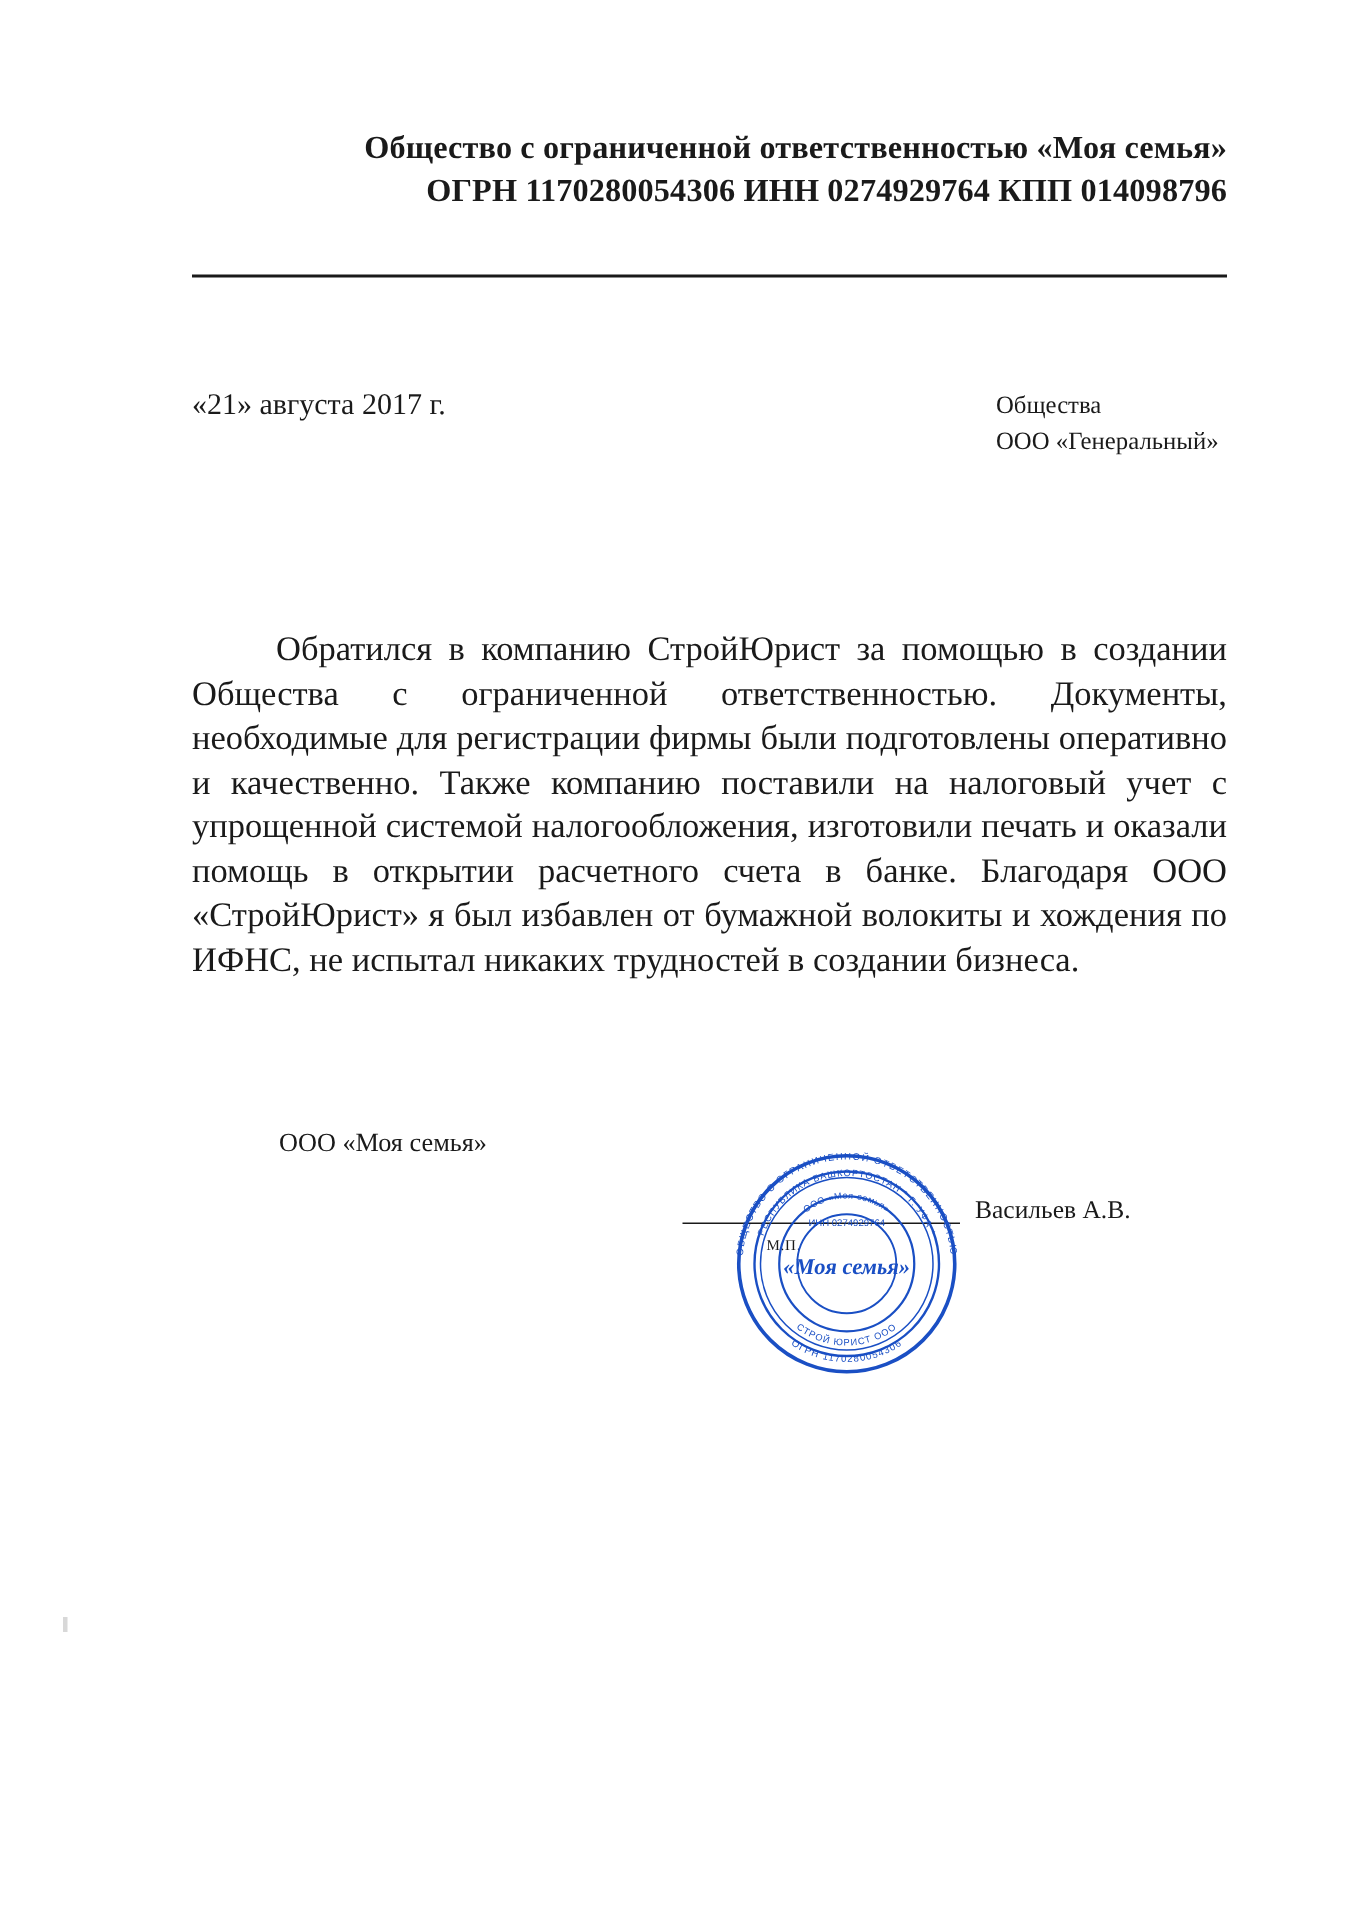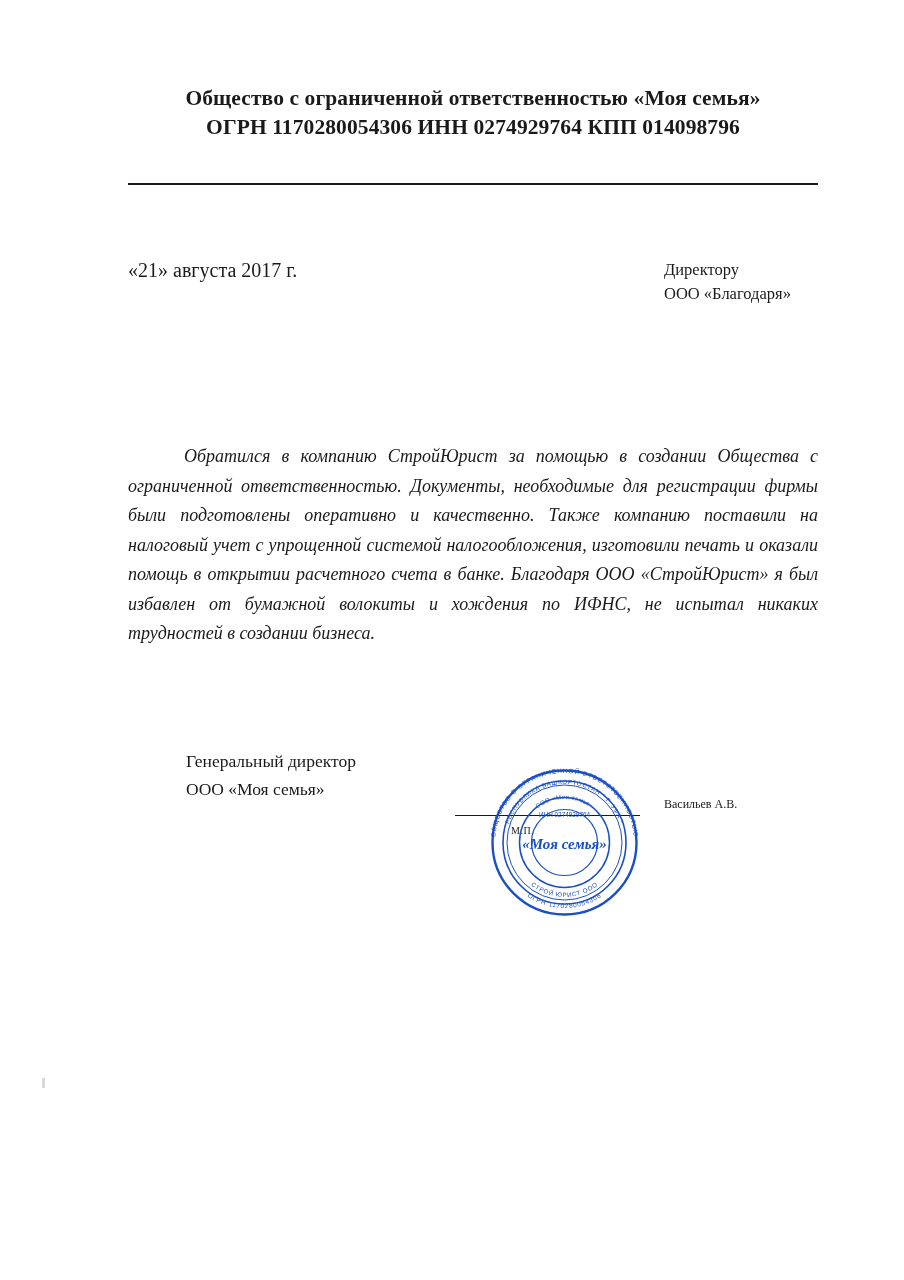--- a/index.html
+++ b/index.html
@@ -21,21 +21,21 @@
     inset: 0;
     background: #ffffff;
   }
 
   
   .letterhead {
     position: absolute;
     left: 128px;
     top: 84px;
     width: 690px;
-    text-align: center;
+    text-align: right;
   }
   .lh-line1, .lh-line2 {
     font-weight: bold;
     font-size: 21.5px;
     line-height: 29px;
     letter-spacing: 0.1px;
     white-space: nowrap;
   }
   .lh-address {
     font-size: 15.5px;
@@ -65,45 +65,44 @@
     left: 664px;
     top: 258px;
     font-size: 16.5px;
     line-height: 24px;
   }
 
   
   .body-text {
     position: absolute;
     left: 128px;
-    top: 442px;
+    top: 418px;
     width: 690px;
-    font-size: 18px;
+    font-size: 23px;
     line-height: 29.5px;
     text-align: justify;
-    font-style: italic;
   }
   .body-text p {
     margin: 0;
     text-indent: 56px;
   }
 
   
   .sign-block {
     position: absolute;
     left: 186px;
     top: 747px;
     font-size: 17.5px;
     line-height: 28px;
   }
   .sign-name {
     position: absolute;
-    left: 664px;
+    left: 650px;
     top: 797px;
-    font-size: 12px;
+    font-size: 17px;
   }
   .sign-line {
     position: absolute;
     left: 455px;
     top: 815px;
     width: 185px;
     height: 1px;
     background: #1a1a1a;
   }
   .mp-label {
@@ -140,30 +139,29 @@
 
   <div class="letterhead">
     <div class="lh-line1">Общество с ограниченной ответственностью «Моя семья»</div>
     <div class="lh-line2">ОГРН 1170280054306 ИНН 0274929764 КПП 014098796</div>
   </div>
   <div class="lh-rule"></div>
 
   <div class="date-block">«21» августа 2017 г.</div>
 
   <div class="addressee">
-    <div>Директору</div>
-    <div>ООО «Благодаря»</div>
+    <div>Общества</div>
+    <div>ООО «Генеральный»</div>
   </div>
 
   <div class="body-text">
     <p>Обратился в компанию СтройЮрист за помощью в создании Общества с ограниченной ответственностью. Документы, необходимые для регистрации фирмы были подготовлены оперативно и качественно. Также компанию поставили на налоговый учет с упрощенной системой налогообложения, изготовили печать и оказали помощь в открытии расчетного счета в банке. Благодаря ООО «СтройЮрист» я был избавлен от бумажной волокиты и хождения по ИФНС, не испытал никаких трудностей в создании бизнеса.</p>
   </div>
 
   <div class="sign-block">
-    <div>Генеральный директор</div>
     <div>ООО «Моя семья»</div>
   </div>
   <div class="sign-line"></div>
   <div class="mp-label">М.П.</div>
   <div class="sign-name">Васильев А.В.</div>
 
   <div class="stamp">
     <svg viewBox="0 0 175 175" width="175" height="175" xmlns="http://www.w3.org/2000/svg">
       <defs>
         <path id="arcOuterTop" d="M 18,87.5 A 69.5,69.5 0 0 1 157,87.5"></path>

